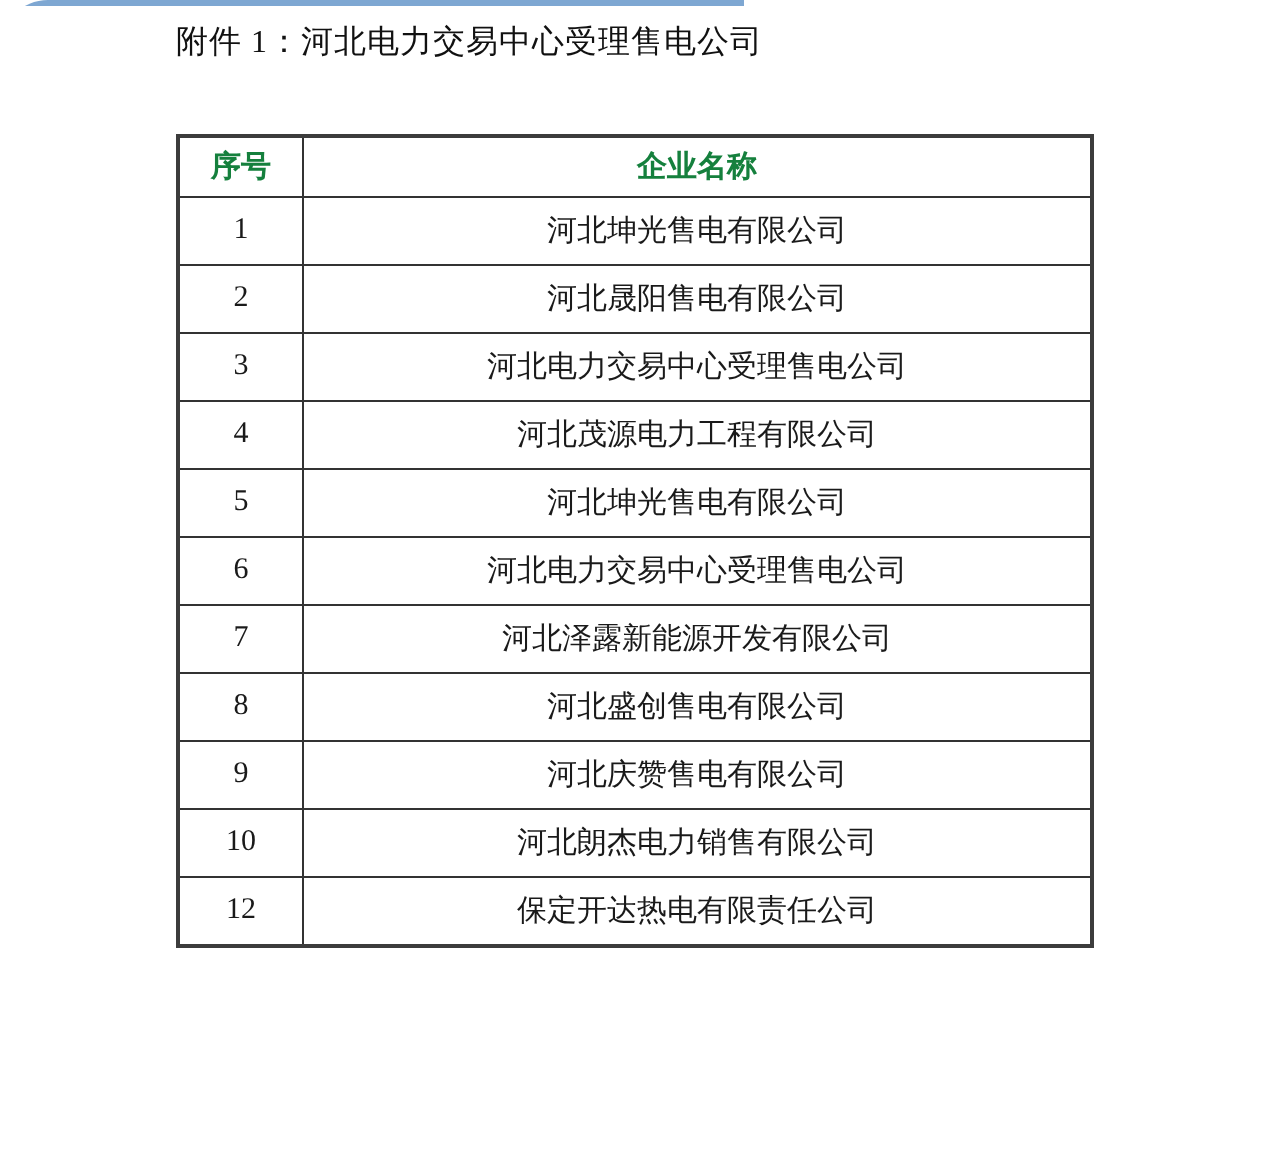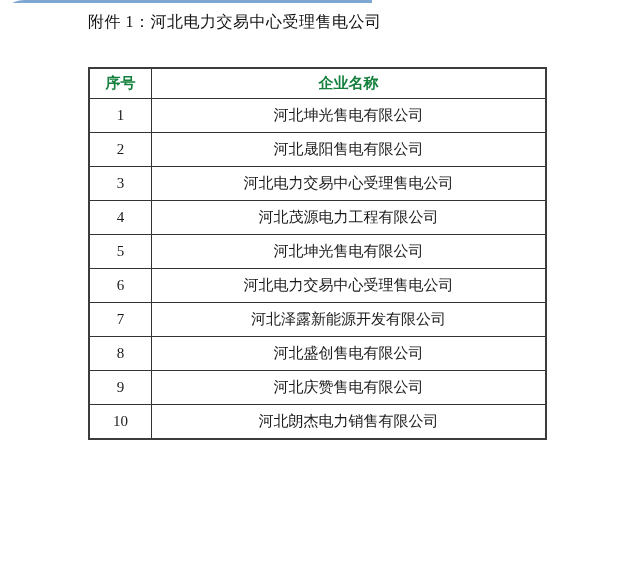--- a/index.html
+++ b/index.html
@@ -115,15 +115,19 @@
           <td class="col-name">河北盛创售电有限公司</td>
         </tr>
         <tr>
           <td class="col-no">9</td>
           <td class="col-name">河北庆赞售电有限公司</td>
         </tr>
         <tr>
           <td class="col-no">10</td>
           <td class="col-name">河北朗杰电力销售有限公司</td>
         </tr>
+        <tr>
+          <td class="col-no">12</td>
+          <td class="col-name">保定开达热电有限责任公司</td>
+        </tr>
       </tbody>
   </table>
 </div>
 
 </body></html>

